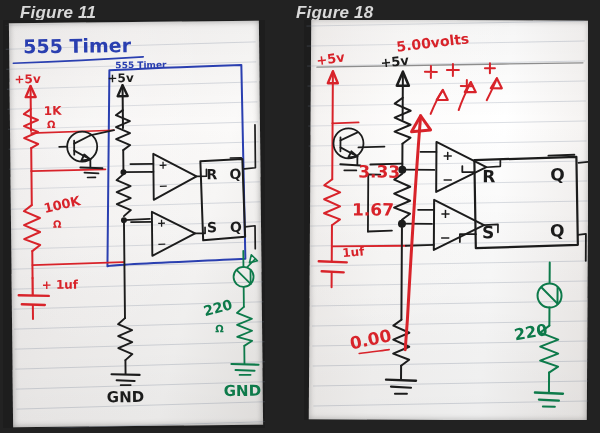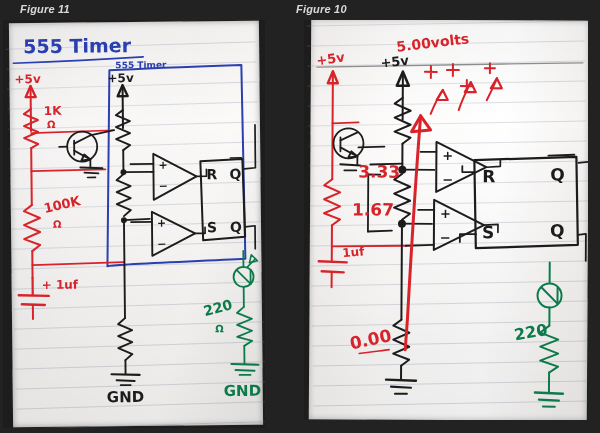--- a/index.html
+++ b/index.html
@@ -1,19 +1,19 @@
 <!DOCTYPE html>
 <html><head>
 <meta charset="utf-8">
 <style>
   html,body{margin:0;padding:0;background:#222222;}
   body{width:600px;height:433px;overflow:hidden;font-family:"Liberation Sans",sans-serif;}
   .stage{position:relative;width:600px;height:433px;background:#222222;}
 
-  .caption{position:absolute;color:#d9d9d9;font-size:11px;font-style:italic;font-weight:bold;
+  .caption{position:absolute;color:#d9d9d9;font-size:17px;font-style:italic;font-weight:bold;
            font-family:"Liberation Sans",sans-serif;letter-spacing:.2px;}
   #cap11{left:20px;top:3px;}
   #cap12{left:296px;top:3px;}
 
   .panel{position:absolute;overflow:hidden;background:#1d1d1d;}
   #panel11{left:3px;top:20px;width:262px;height:408px;}
   #panel12{left:304px;top:20px;width:284px;height:400px;}
 
   .paper{position:absolute;background:#f4f2f0;}
   #paper11{left:8px;top:2px;width:250px;height:404px;
@@ -49,21 +49,21 @@
   .tred{fill:#d8232a;}
   .tblu{fill:#2a3fb0;}
   .tgrn{fill:#0d7a4a;}
 </style>
 </head>
 <body>
 
 <div class="stage">
 
   <div class="caption" id="cap11">Figure 11</div>
-  <div class="caption" id="cap12">Figure 10</div>
+  <div class="caption" id="cap12">Figure 18</div>
 
   <div class="panel" id="panel11">
     <div class="paper" id="paper11">
       <div class="rules" id="rules11"></div>
       <div class="pshade"></div>
 
       <svg class="draw" width="250" height="404" viewBox="0 0 250 404">
 
         <path class="ink blu" stroke-width="1.6" d="M4,40 C40,39 95,37 134,35"></path>
 

